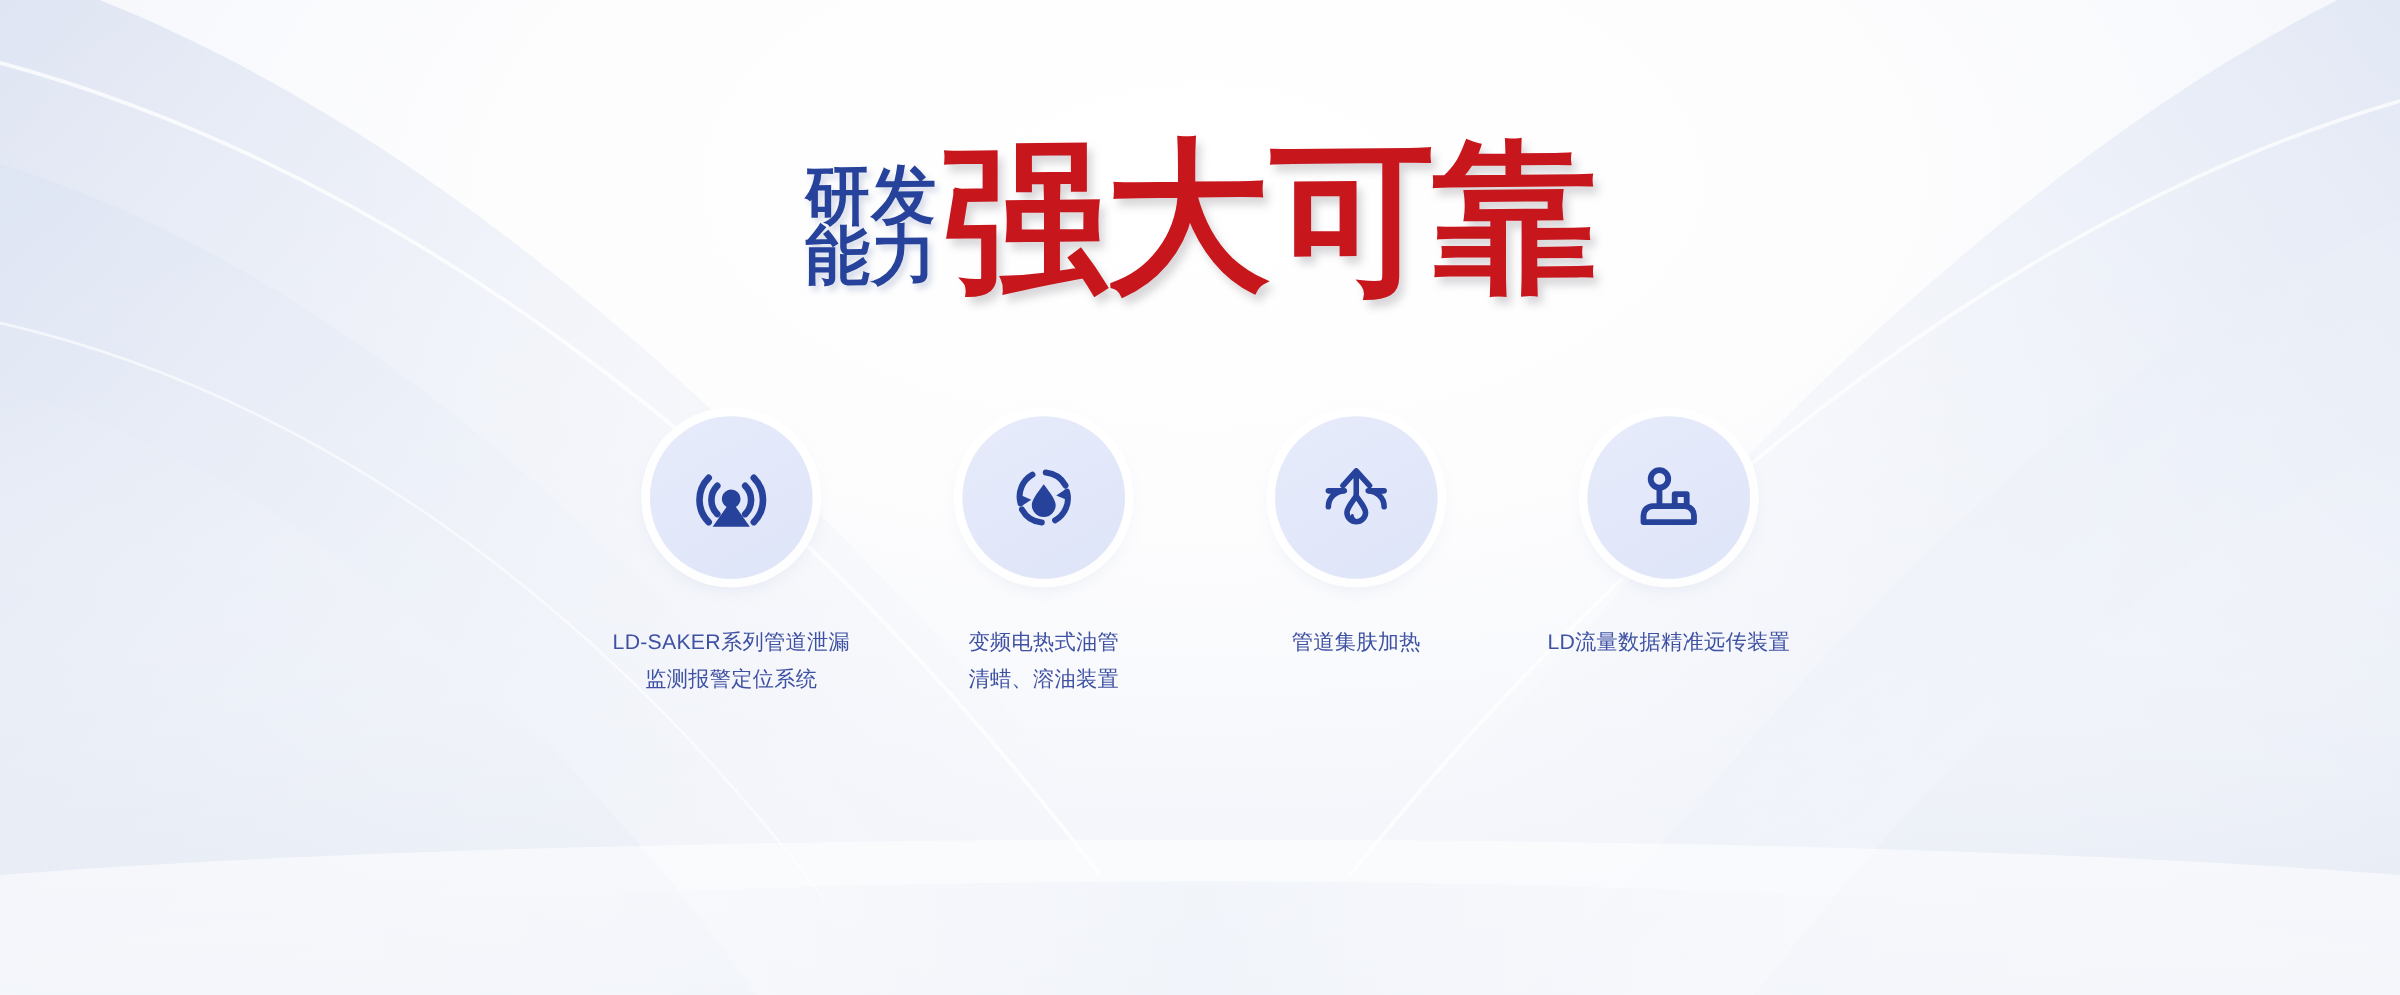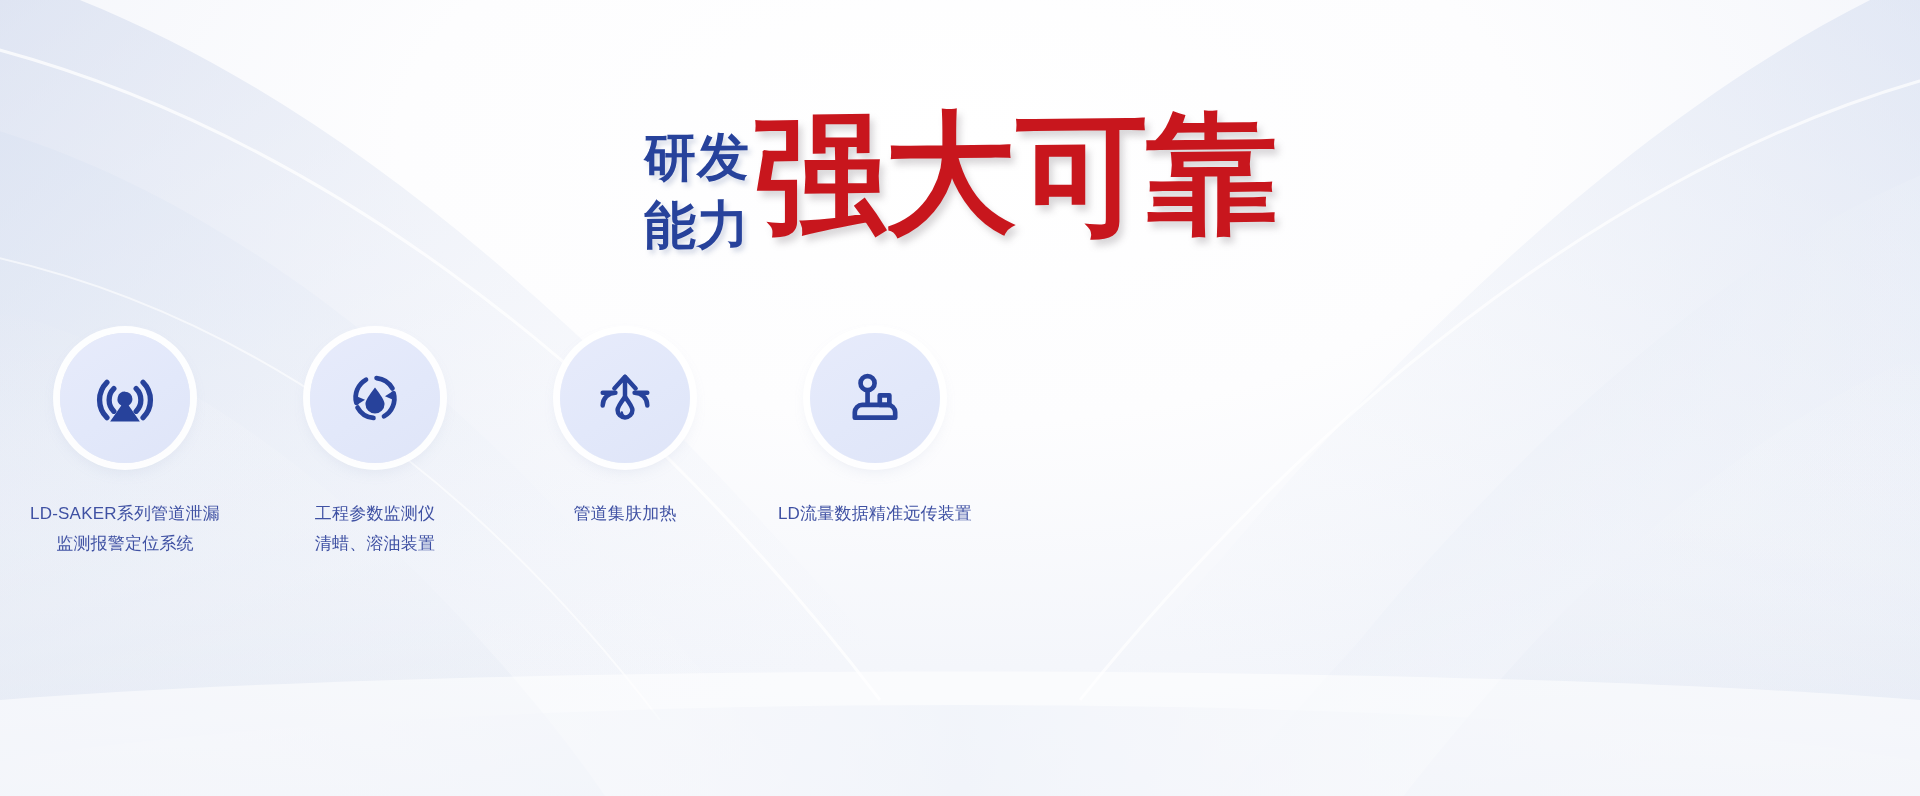--- a/index.html
+++ b/index.html
@@ -25,40 +25,39 @@
   }
   .hl-stack{
     display:flex;flex-direction:column;
     font-weight:bold;
     color:#27429B;
     line-height:0.92;
     letter-spacing:1px;
     font-size:52px;
     text-shadow:3px 4px 5px rgba(120,135,175,0.30);
     transform:skewY(-0.5deg);
-    gap:20px;
   }
   .hl-stack.s1{margin-top:16px;margin-right:4px;}
   .hl-stack.s2{margin-top:16px;margin-left:6px;margin-right:2px;}
   .hl-stack span{display:block;}
   .hl-big{
     font-weight:bold;
     color:#C8161D;
     font-size:132px;
     line-height:0.86;
     letter-spacing:-2px;
     text-shadow:4px 6px 7px rgba(120,110,120,0.28);
     transform:skewY(-0.6deg);
   }
   .hl-big.b2{margin-left:2px;}
 
   
   .features{
     position:absolute;left:0;right:0;top:333px;
-    display:flex;justify-content:flex-start;align-items:flex-start;
+    display:flex;justify-content:center;align-items:flex-start;
   }
   .feature{
     width:250px;
     display:flex;flex-direction:column;align-items:center;
   }
   .circle{
     width:130px;height:130px;border-radius:50%;
     background:linear-gradient(150deg,#e7ebfb 0%, #e2e8fa 55%, #dfe5f8 100%);
     box-shadow:0 0 0 7px rgba(255,255,255,0.92), 0 6px 16px rgba(150,165,200,0.22);
     display:flex;align-items:center;justify-content:center;
@@ -156,21 +155,21 @@
             <path d="M14.5 36.5 A19 19 0 0 1 23.5 14.8"></path>
             <path d="M49.5 27.5 A19 19 0 0 1 40.5 49.2"></path>
             <path d="M30.5 50.8 A19 19 0 0 1 15.6 41.0"></path>
             <path d="M33.5 13.2 A19 19 0 0 1 48.4 23.0"></path>
           </g>
           <path d="M14.0 30.0 l1.6 8.2 l7.0 -4.6 z" fill="#27429B"></path>
           <path d="M50.0 34.0 l-1.6 -8.2 l-7.0 4.6 z" fill="#27429B"></path>
           <path d="M32 22 c 5.5 7.3 9 12.1 9 15.6 a9 9 0 0 1 -18 0 C 23 34.1 26.5 29.3 32 22 Z" fill="#27429B"></path>
         </svg>
       </div>
-      <div class="caption">工程参数监测仪
+      <div class="caption">变频电热式油管
 清蜡、溶油装置</div>
     </div>
 
 
     <div class="feature">
       <div class="circle">
         <svg width="68" height="68" viewBox="0 0 64 64">
           <g fill="none" stroke="#27429B" stroke-width="4.2" stroke-linecap="round" stroke-linejoin="round">
             <path d="M32 12 L22 23 M32 12 L42 23 M32 12 V31"></path>
             <path d="M11 27 h12 a12 12 0 0 0 -12 12"></path>

